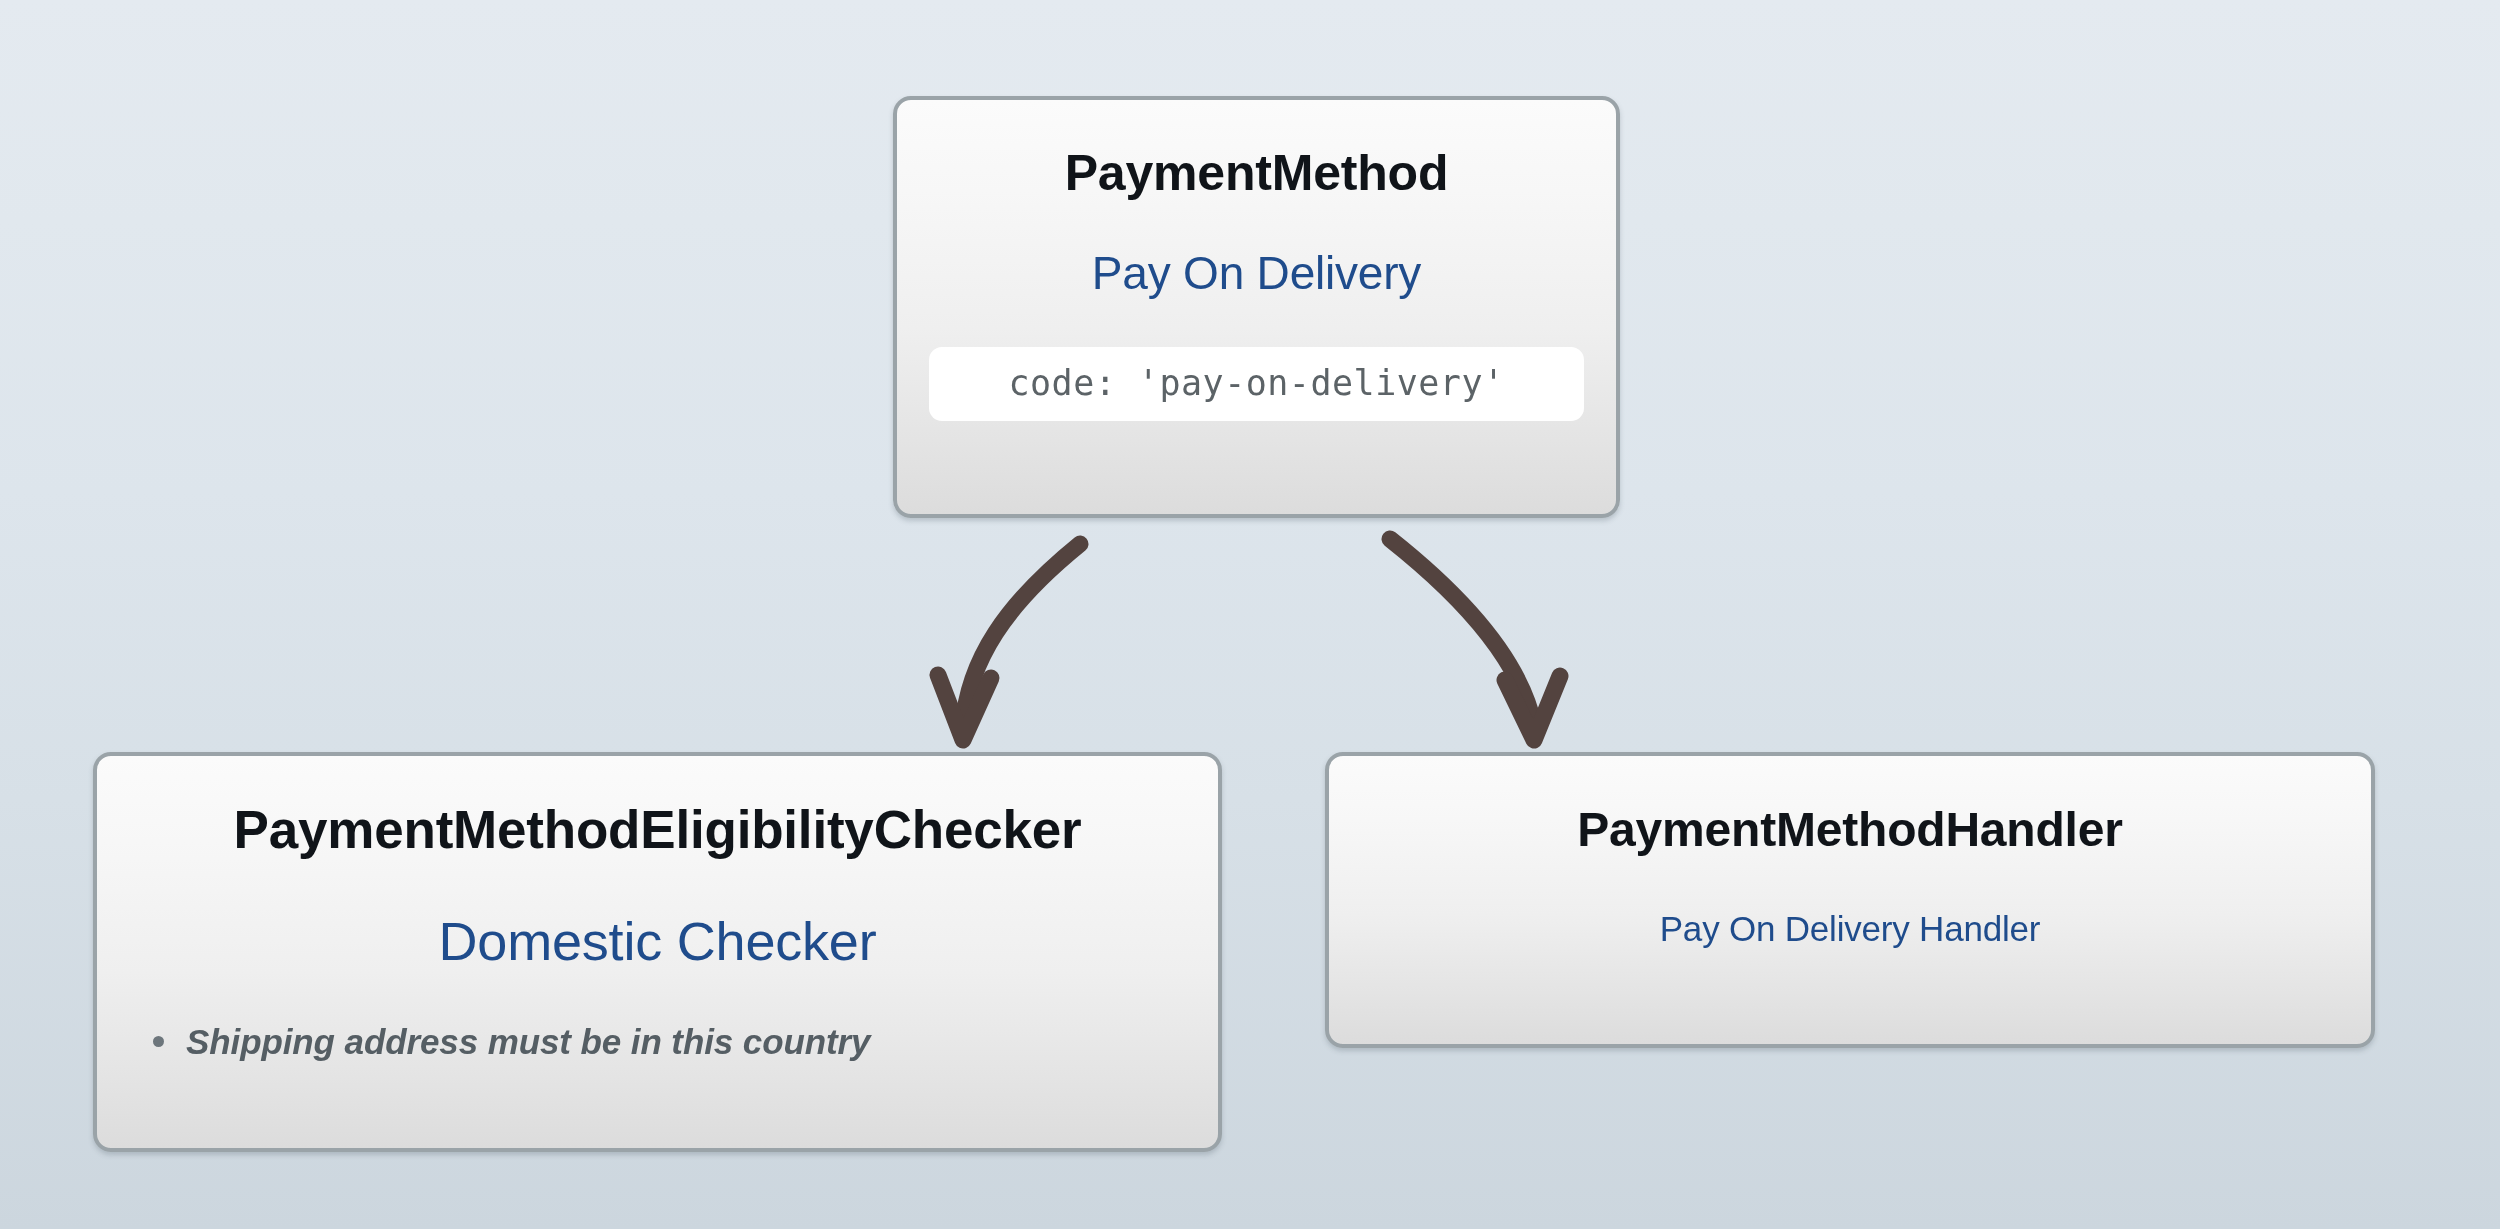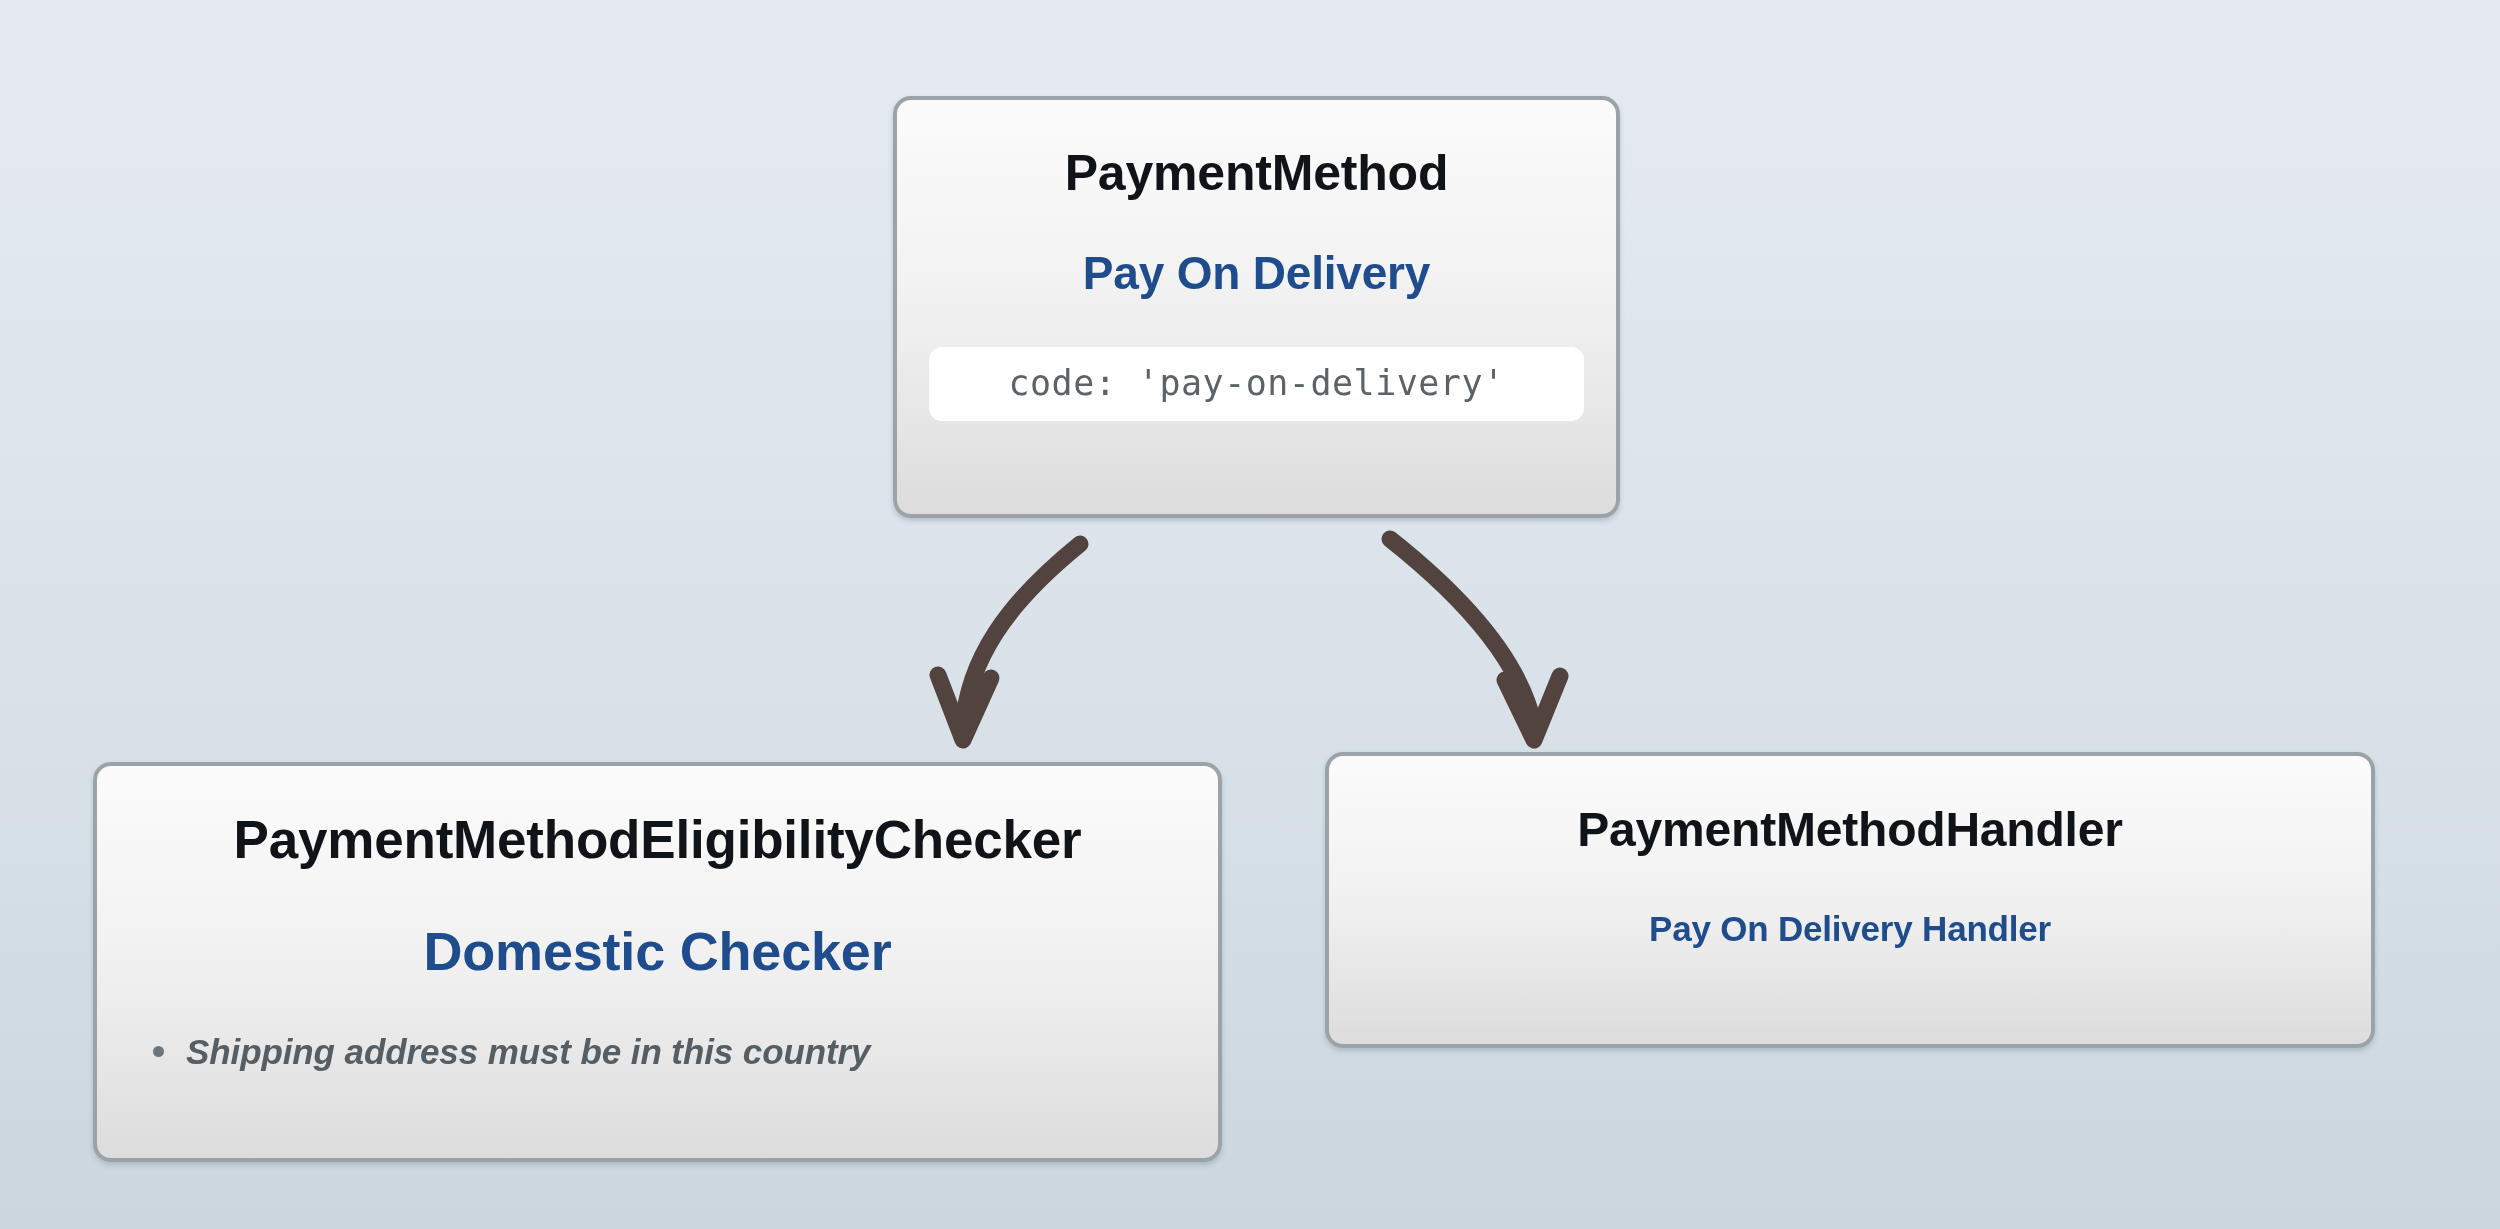--- a/index.html
+++ b/index.html
@@ -54,21 +54,20 @@
     justify-content: flex-start;
   }
 
   #node-eligibility-checker {
     left: 93px;
     top: 752px;
     width: 1129px;
     height: 400px;
     padding: 28px 34px 26px 34px;
     justify-content: flex-start;
-    margin-top: 10px;
   }
 
   #node-handler {
     left: 1325px;
     top: 752px;
     width: 1050px;
     height: 296px;
     padding: 28px 34px;
     justify-content: flex-start;
   }
@@ -77,21 +76,21 @@
     color: #101419;
     font-weight: bold;
     text-align: center;
     line-height: 1.1;
     letter-spacing: -0.2px;
     white-space: nowrap;
   }
 
   .node-subtitle {
     color: #1f4c8c;
-    font-weight: bold;
+    font-weight: normal;
     text-align: center;
     line-height: 1.1;
     letter-spacing: -0.2px;
     white-space: nowrap;
   }
 
   
   #node-payment-method .node-title {
     font-size: 50px;
     margin-top: 24px;

